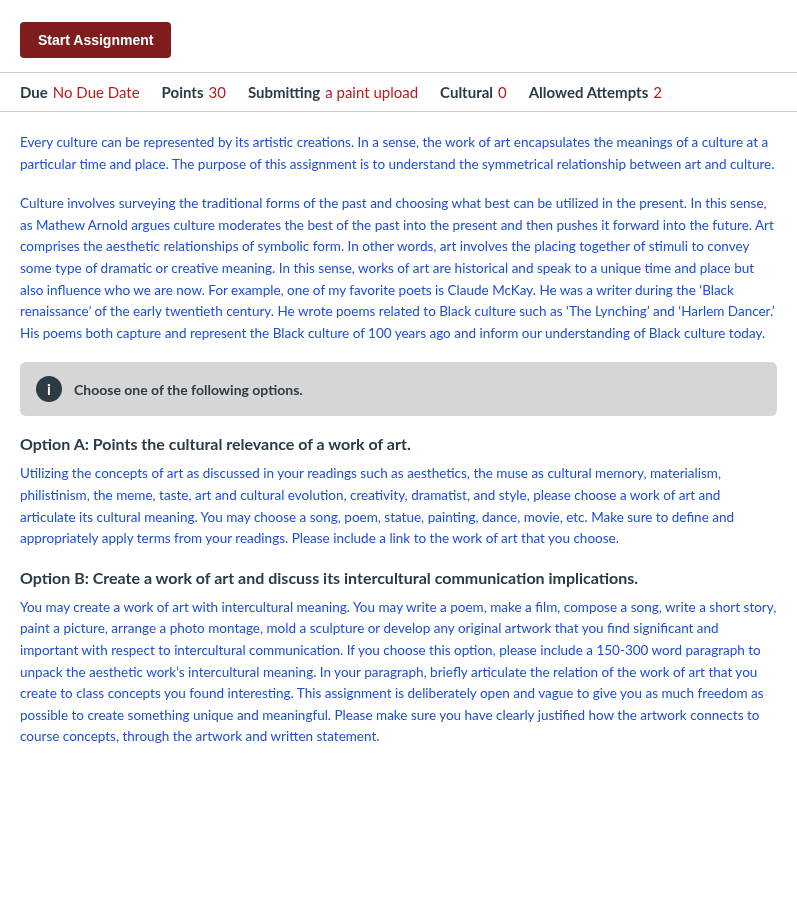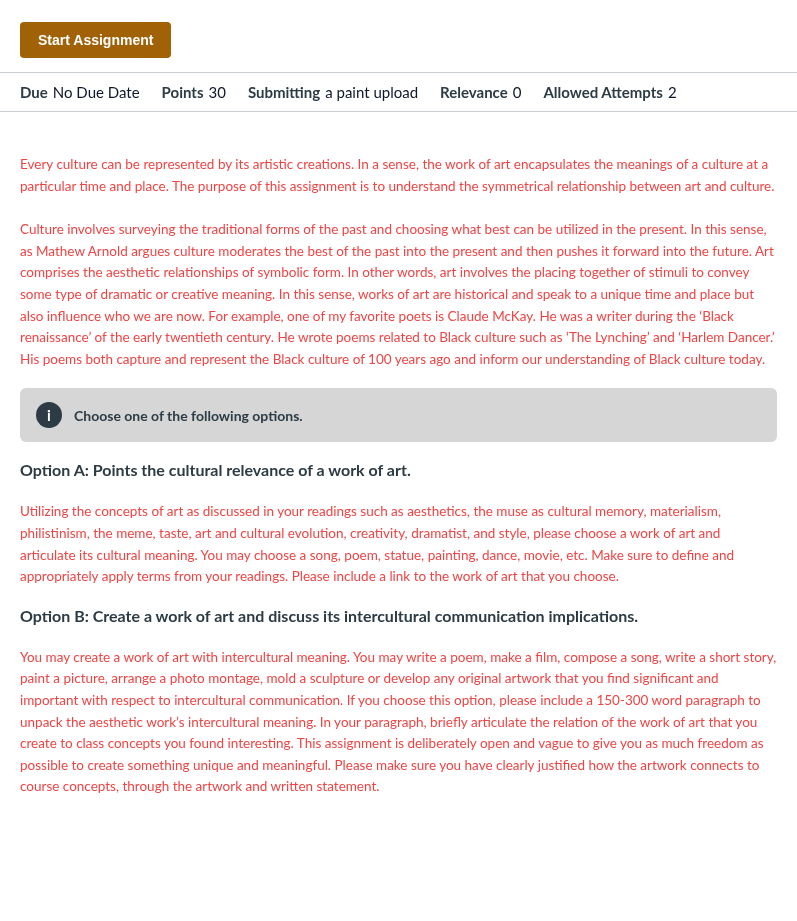--- a/index.html
+++ b/index.html
@@ -18,21 +18,21 @@
       padding: 18px 20px 14px 20px;
     }
     .page-title {
       font-size: 24px;
       font-weight: bold;
       color: #2d3b45;
       max-width: 580px;
       line-height: 1.3;
     }
     .start-btn {
-      background-color: #a16207;
+      background-color: #7f1d1d;
       color: #fff;
       border: none;
       padding: 10px 18px;
       font-size: 14px;
       font-weight: bold;
       border-radius: 4px;
       cursor: pointer;
       white-space: nowrap;
       min-width: 140px;
       text-align: center;
@@ -51,38 +51,37 @@
     .meta-item {
       display: flex;
       align-items: center;
       margin-right: 22px;
     }
     .meta-label {
       font-weight: bold;
       margin-right: 5px;
     }
     .meta-value {
-      color: #0f172a;
+      color: #b91c1c;
     }
     .content {
       padding: 20px 20px 20px 20px;
     }
     .section-heading {
       font-size: 22px;
       font-weight: bold;
       color: #2d3b45;
       margin-bottom: 12px;
       margin-top: 8px;
     }
     .body-text {
       font-size: 13.5px;
       line-height: 1.6;
-      color: #ef4444;
+      color: #1d4ed8;
       margin-bottom: 18px;
-      margin-top: 22px;
     }
     .info-box {
       background: #d6d6d6;
       border-radius: 6px;
       padding: 14px 16px;
       display: flex;
       align-items: center;
       gap: 12px;
       margin-bottom: 18px;
     }
@@ -126,21 +125,21 @@
   </div>
   <div class="meta-item">
     <span class="meta-label">Points</span>
     <span class="meta-value">30</span>
   </div>
   <div class="meta-item">
     <span class="meta-label">Submitting</span>
     <span class="meta-value">a paint upload</span>
   </div>
   <div class="meta-item">
-    <span class="meta-label">Relevance</span>
+    <span class="meta-label">Cultural</span>
     <span class="meta-value">0</span>
   </div>
   <div class="meta-item">
     <span class="meta-label">Allowed Attempts</span>
     <span class="meta-value">2</span>
   </div>
 </div>
 
 <div class="content">
 

